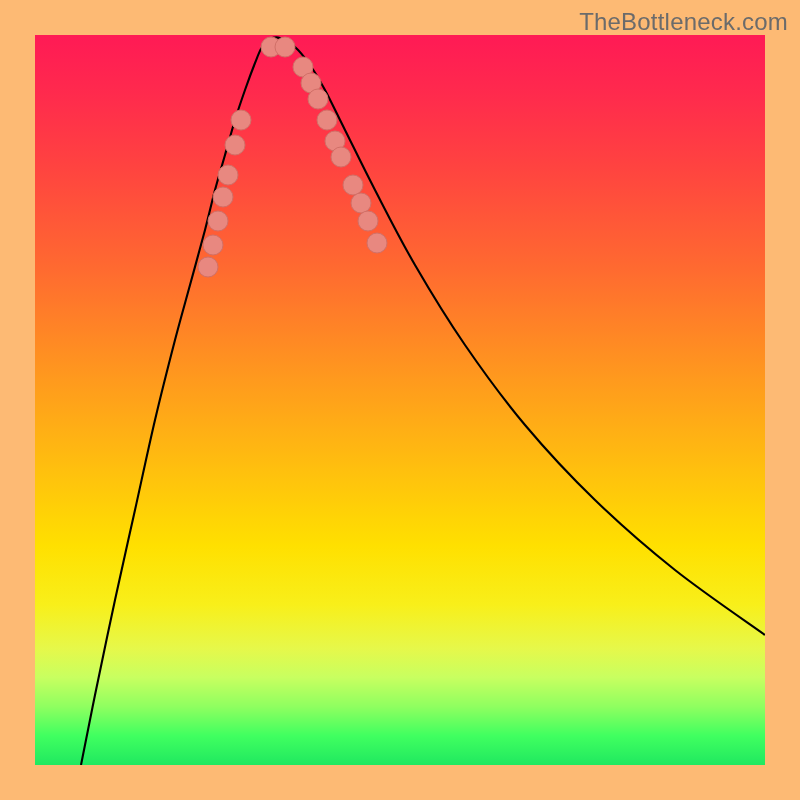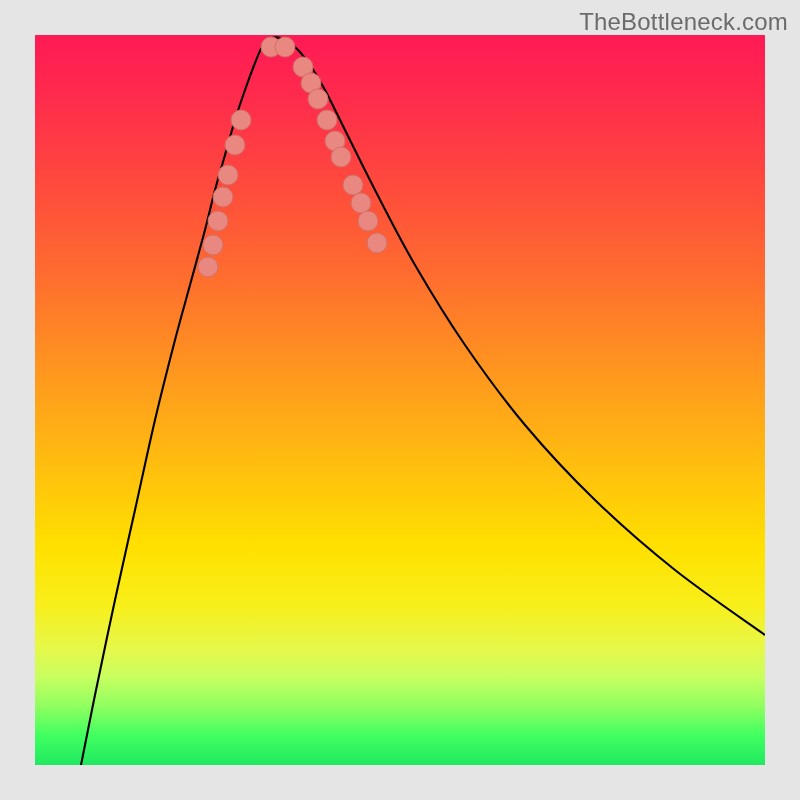--- a/index.html
+++ b/index.html
@@ -8,21 +8,21 @@
     width: 800px;
     height: 800px;
     background: #000;
     font-family: Arial, Helvetica, sans-serif;
     overflow: hidden;
   }
   .frame {
     position: relative;
     width: 800px;
     height: 800px;
-    background: #e5e5e5;
+    background: #fdba74;
   }
   .plot {
     position: absolute;
     left: 35px;
     top: 35px;
     width: 730px;
     height: 730px;
     
     background: linear-gradient(to bottom,
       #ff1a55 0%,

